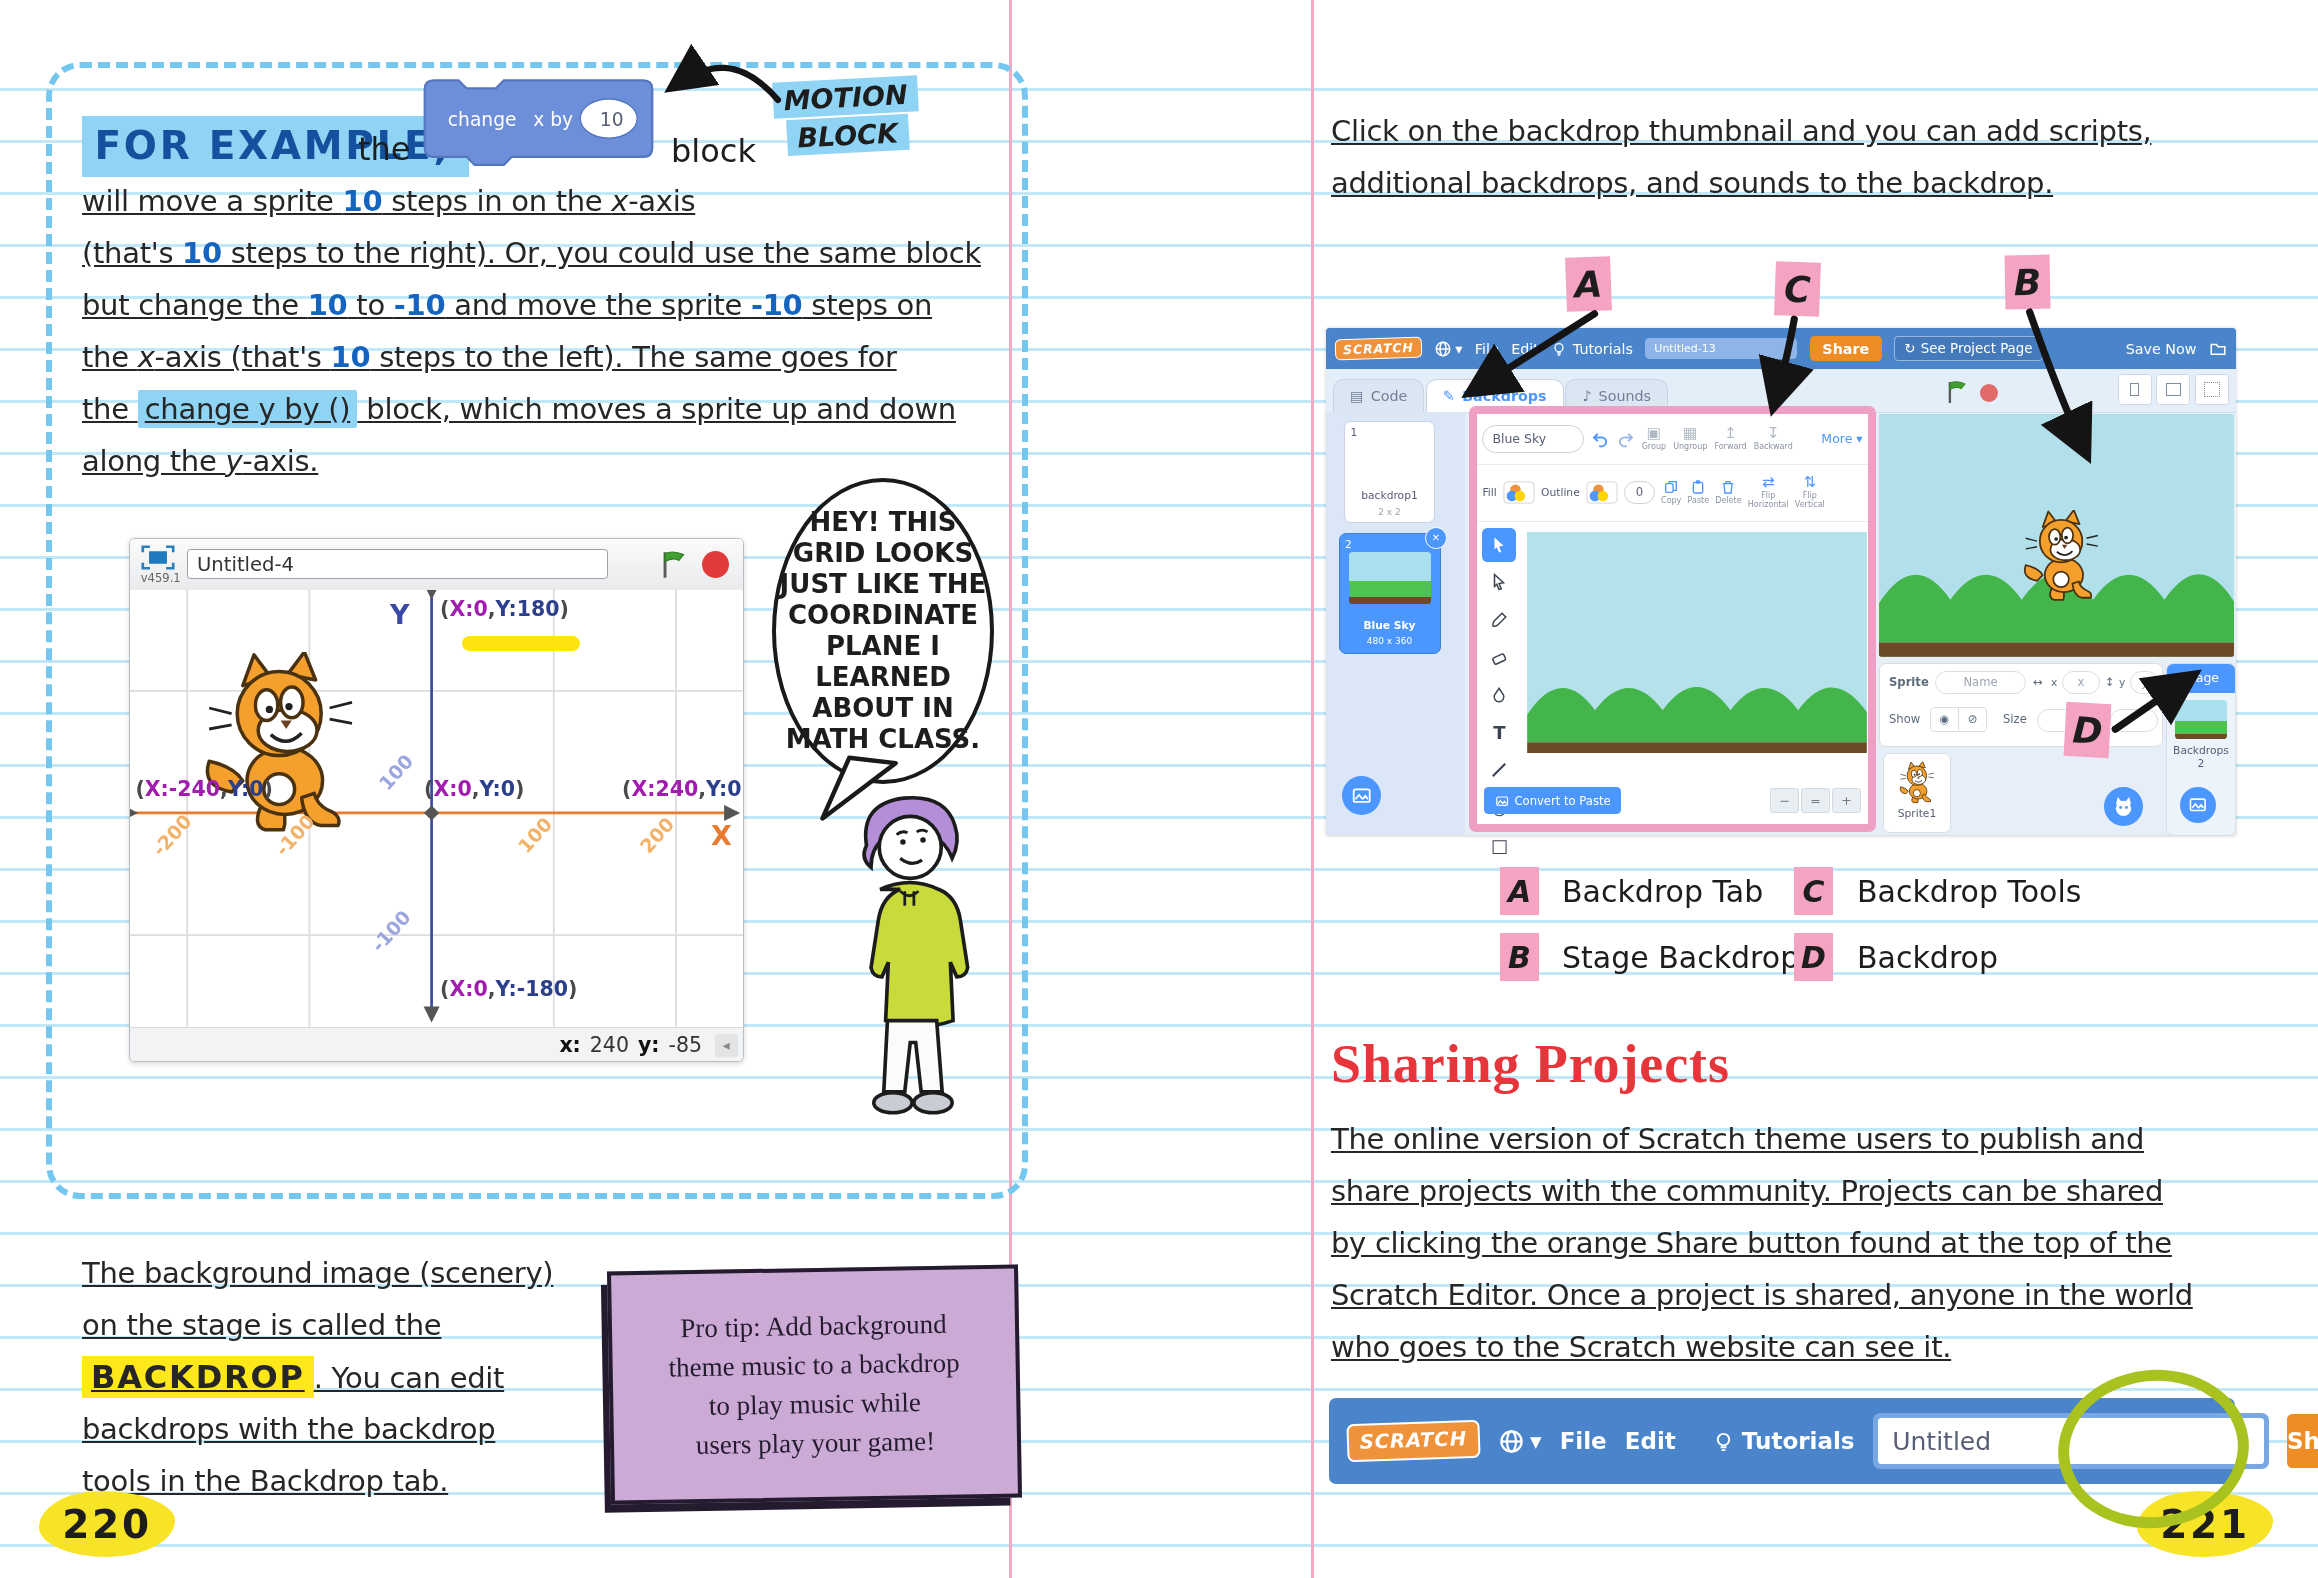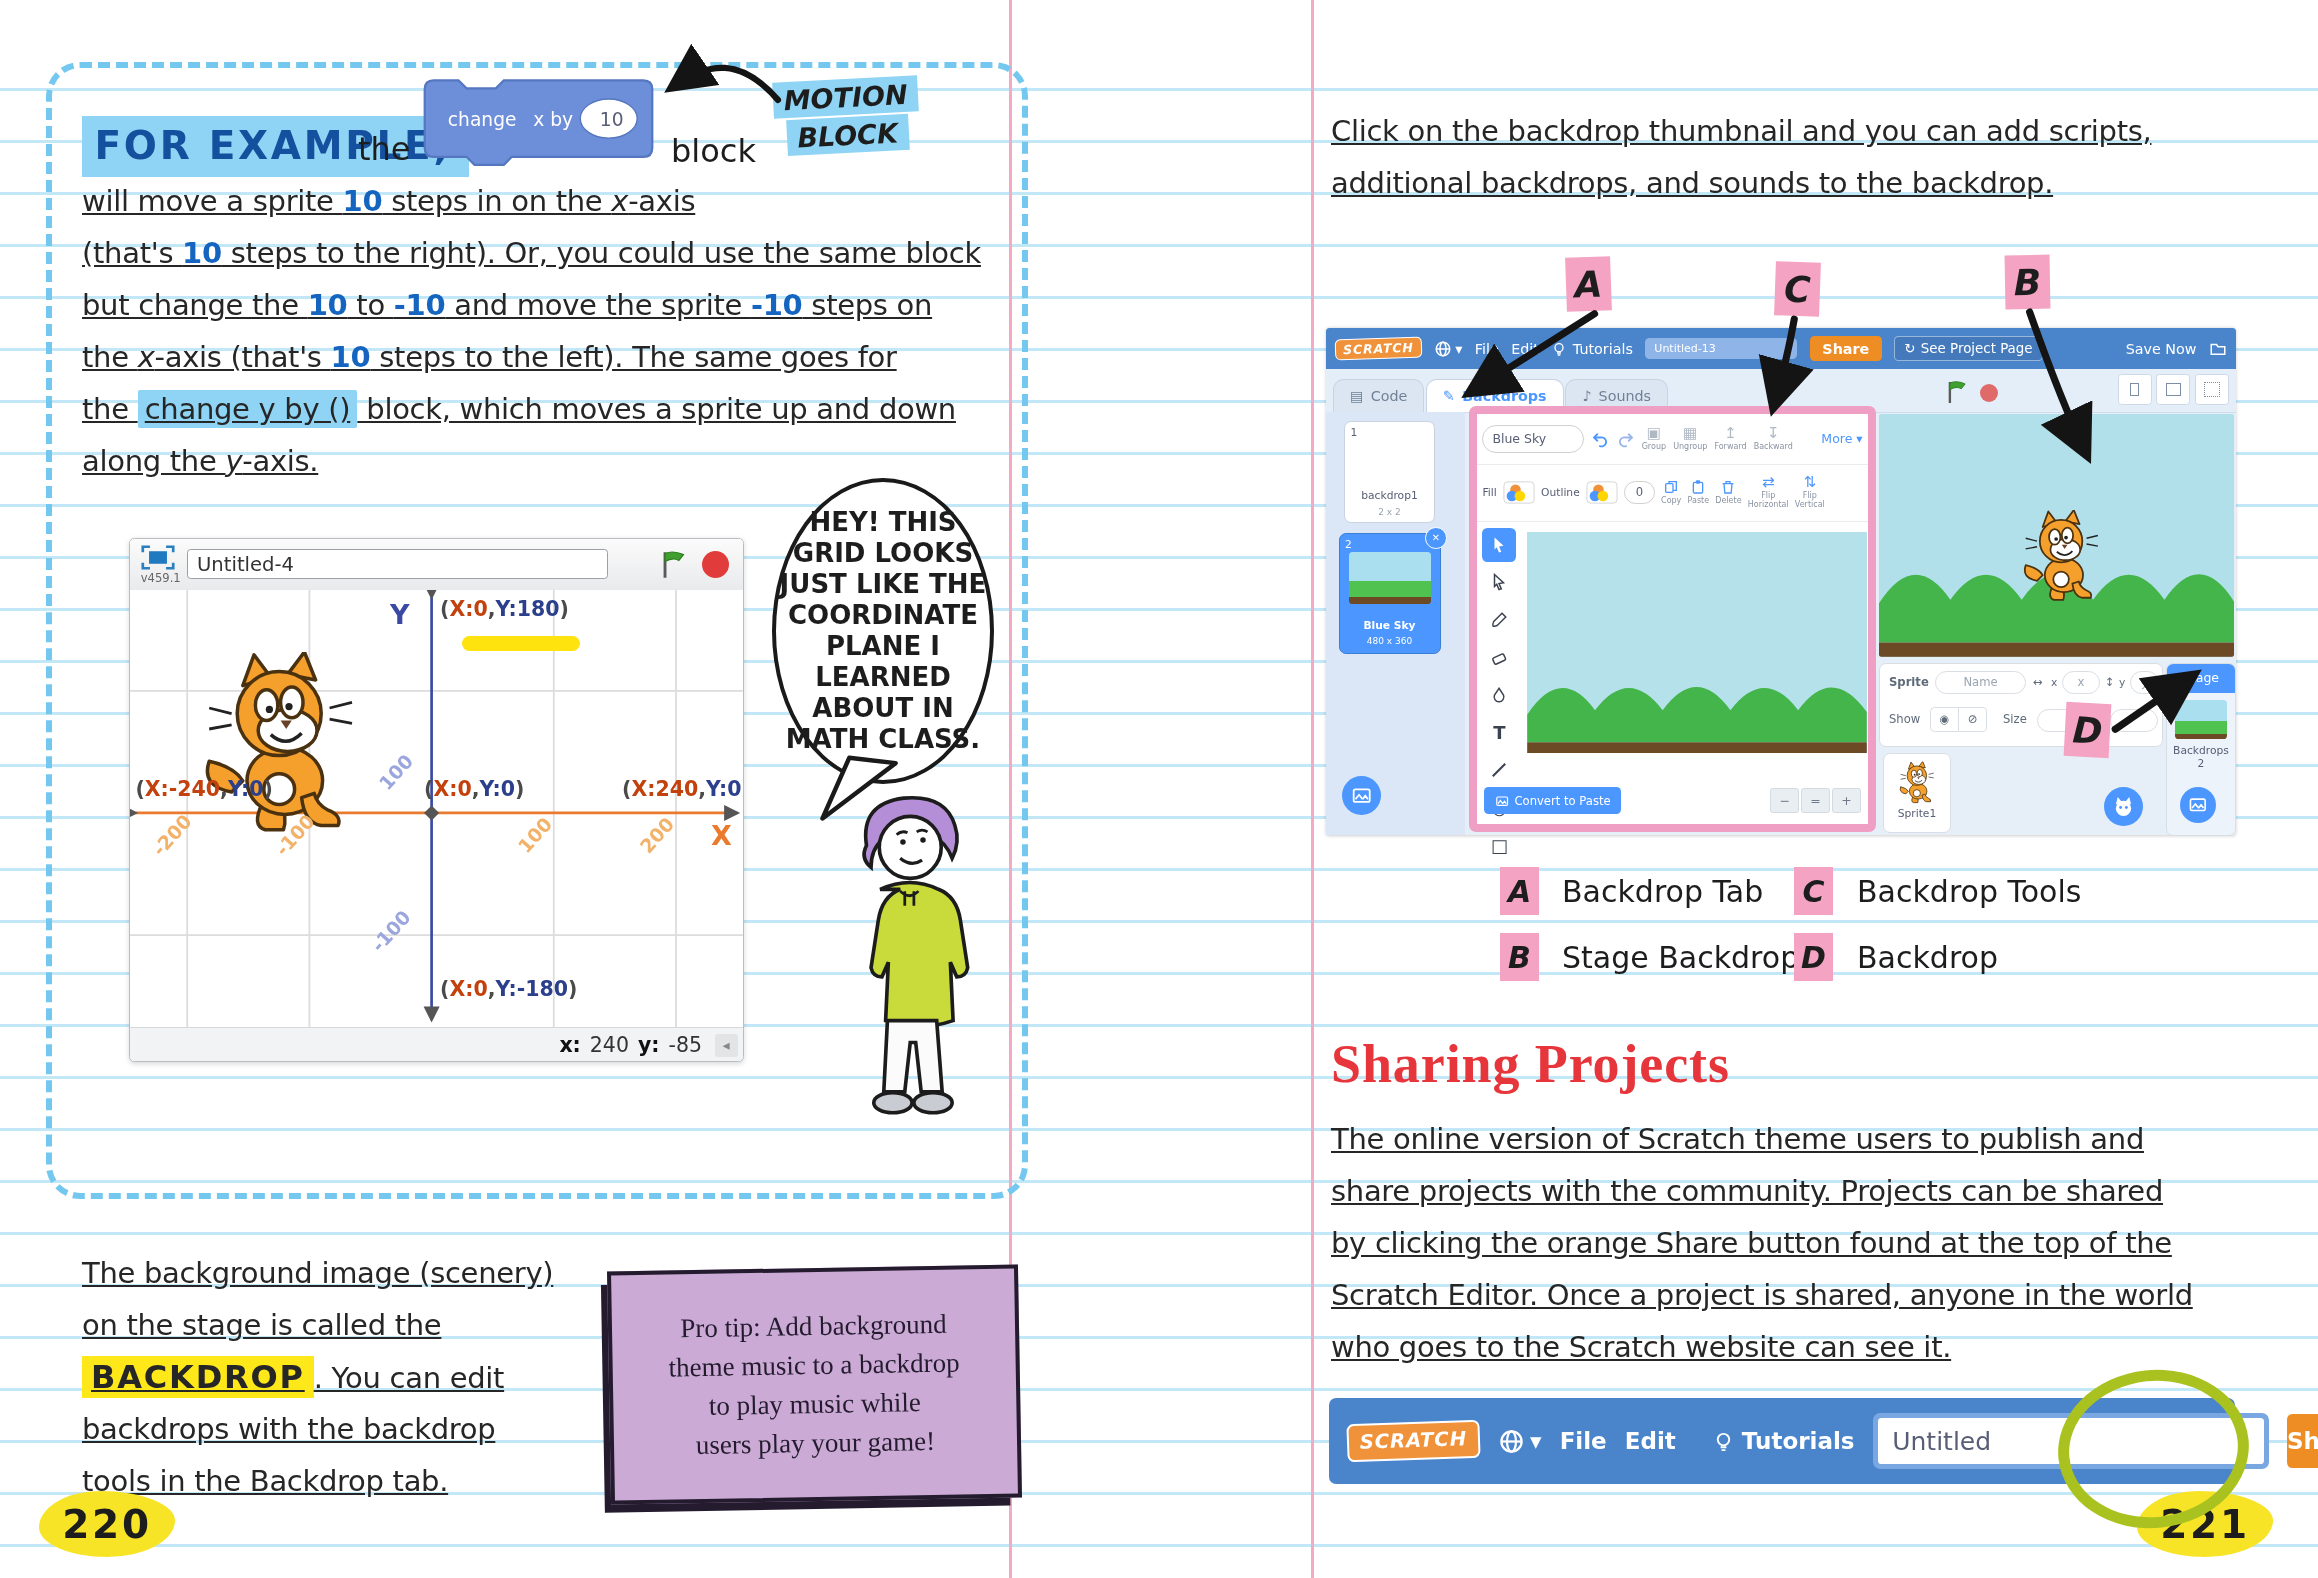--- a/index.html
+++ b/index.html
@@ -11,21 +11,21 @@
   .vline{position:absolute;top:0;bottom:0;width:2.7px;background:#f4a9c4;z-index:1;}
   .z2{z-index:2;} .z5{z-index:5;}
   .overlay{position:absolute;left:0;top:0;z-index:50;pointer-events:none;}
   
   .hw{font-size:29px;line-height:52px;letter-spacing:-0.3px;color:#262626;}
   .hw .rl{white-space:nowrap;height:52px;text-decoration:underline;}
   .s-num{color:#1565c0;font-weight:bold;}
   .s-it{font-style:italic;}
   .s-hl{background:#8fd4f4;padding:1.8px 7.1px;border-radius:1.8px;}
   .s-chip{background:#ffe81a;font-weight:800;letter-spacing:1.8px;padding:1.8px 9px;font-size:32px;}
-  .s-cx{color:#c2410c;} .s-cy{color:#2b3f8c;} .s-cp{color:#4a4a4a;}
+  .s-cx{color:#a21caf;} .s-cy{color:#2b3f8c;} .s-cp{color:#4a4a4a;}
   
   .dash-box{left:46px;top:62px;width:970px;height:1125px;border:6.2px dashed #74c8ef;border-radius:34px;z-index:1;}
   .forex{left:82px;top:116px;background:#8fd4f4;color:#15509e;font-weight:800;
          font-size:39px;letter-spacing:2.7px;padding:7.1px 18px 9px 12.5px;z-index:2;}
   .word{font-size:32px;z-index:2;}
   .motion-label{left:774px;top:78px;z-index:2;transform:rotate(-3deg);text-align:center;}
   .motion-label span{display:inline-block;background:#8fd4f4;font-size:27px;font-weight:bold;font-style:italic;
          padding:2.7px 10.7px;margin:0.9px 0;}
   
   .blocksvg{left:419px;top:75px;z-index:2;}

